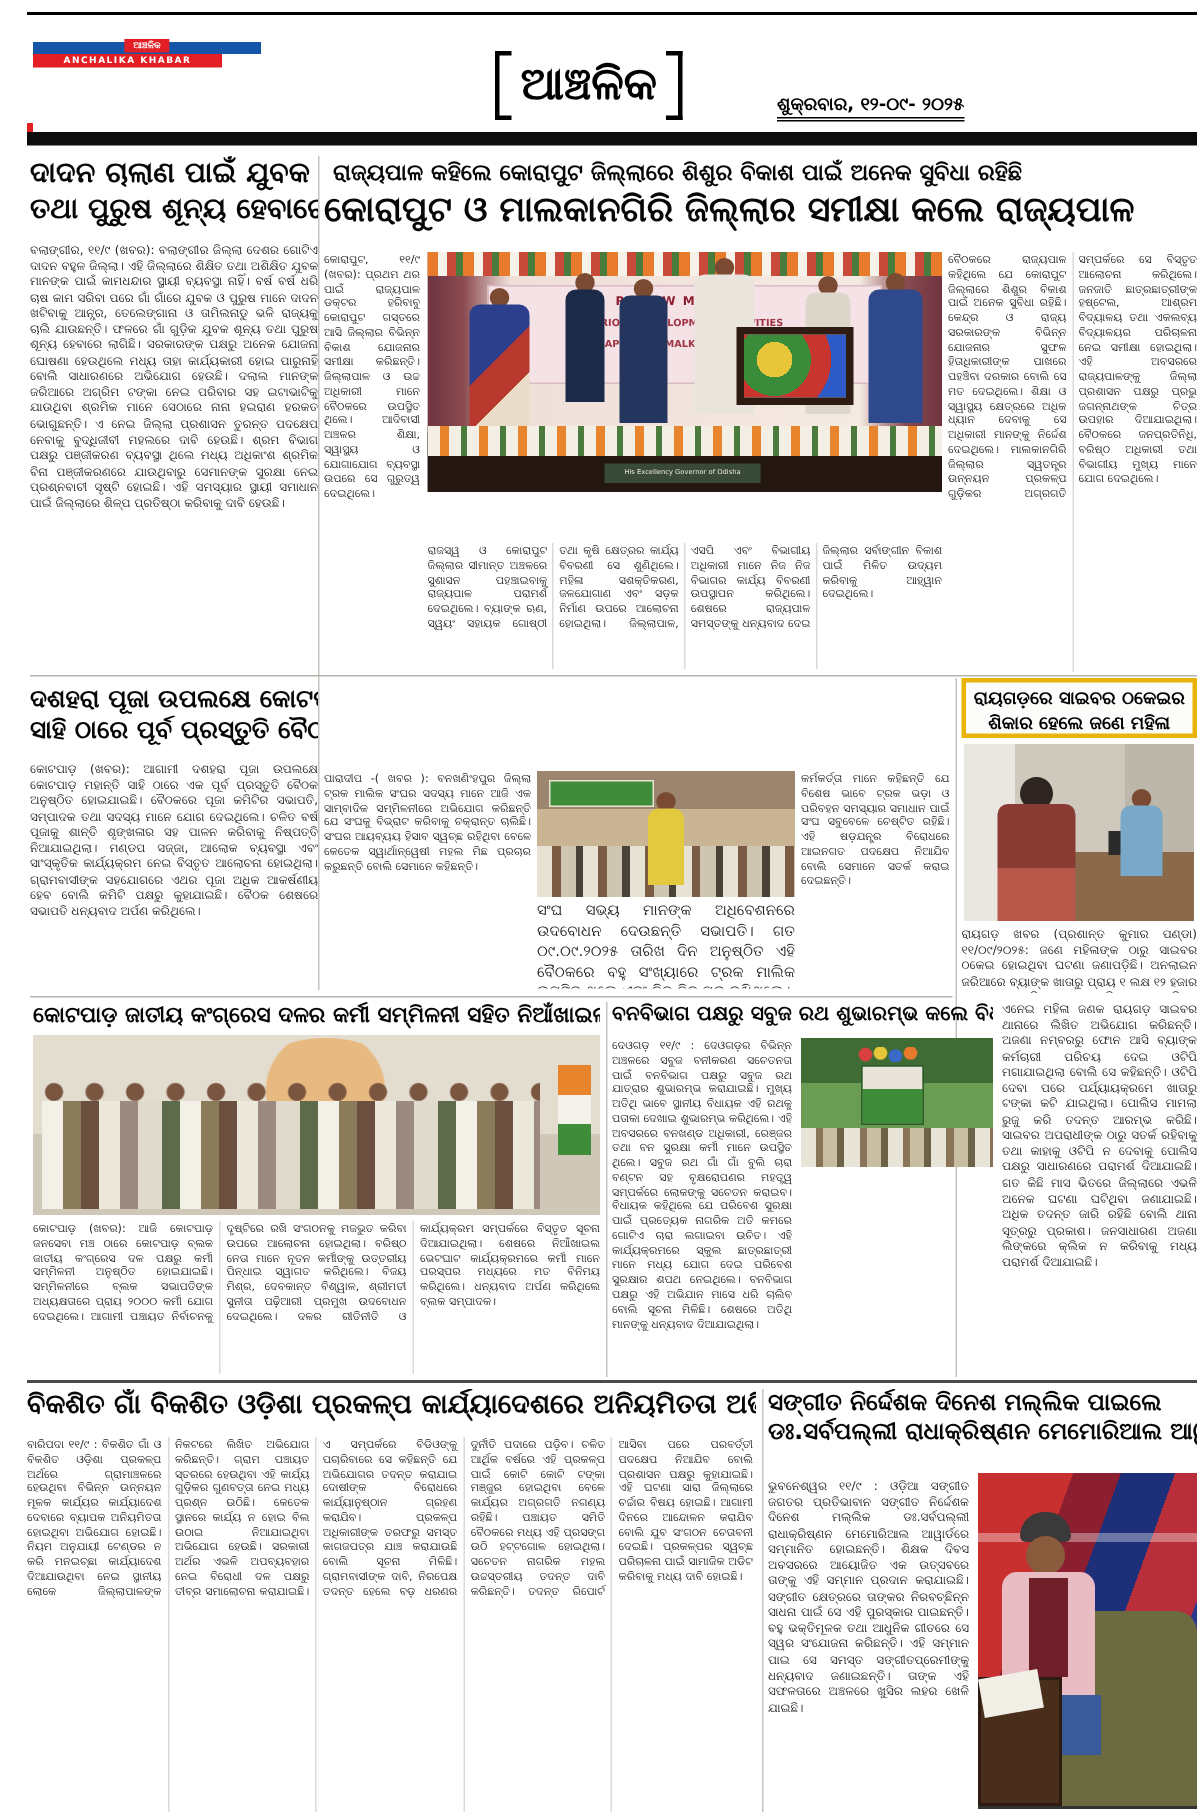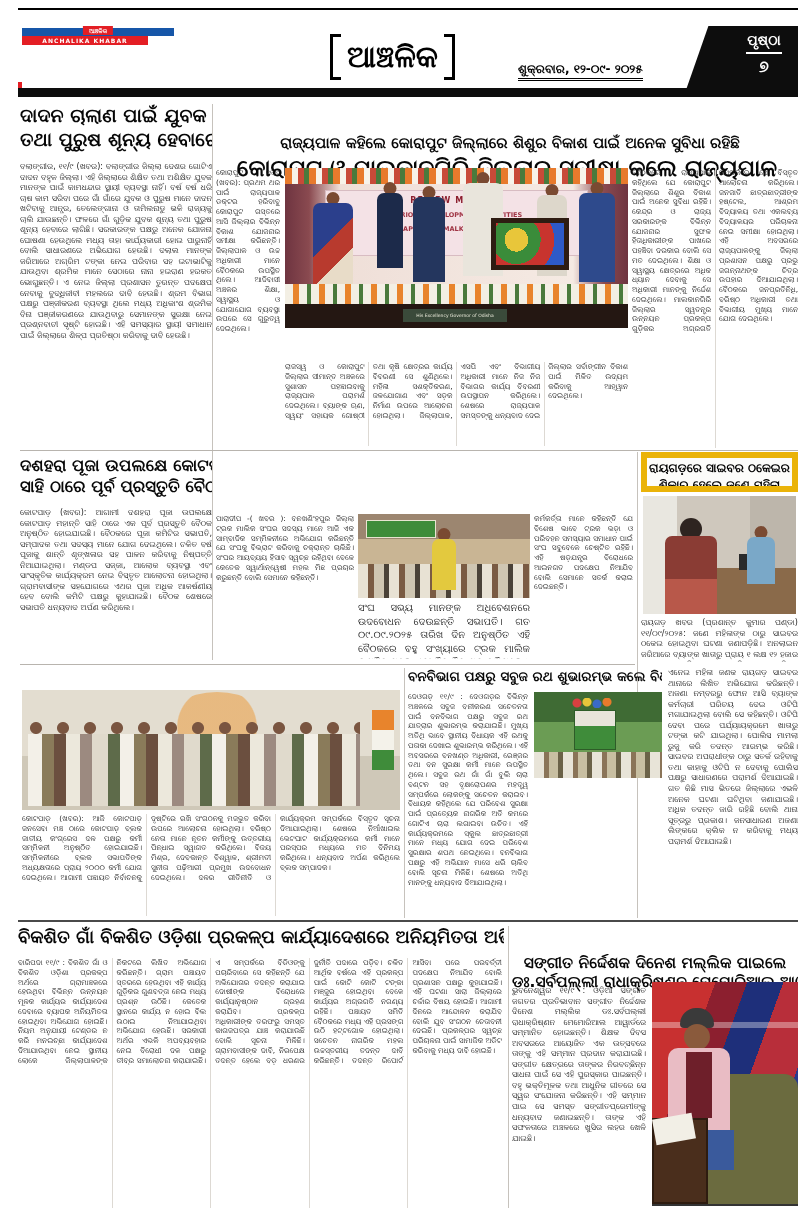--- a/index.html
+++ b/index.html
@@ -3,21 +3,21 @@
 <meta charset="utf-8">
 <style>
   * { margin:0; padding:0; box-sizing:border-box; }
   body { background:#f2f2f0; font-family:"DejaVu Sans","Liberation Sans",sans-serif; }
   #page { position:relative; width:800px; height:1212px; background:#ffffff; margin:0 auto; overflow:hidden; }
   .abs { position:absolute; }
   .rule-h { position:absolute; height:1px; background:#b8b4ae; }
   .rule-v { position:absolute; width:1px; background:#c6c2bc; }
   .headline { font-weight:bold; color:#070707; line-height:1.25; }
   .hl-nowrap { white-space:nowrap; overflow:hidden; }
-  .center { text-align:center;margin-top:28px; }
+  .center { text-align:left; }
   .body-text { font-size:8px; line-height:1.32; text-align:justify; color:#1c1c1c; overflow:hidden; word-break:break-word; }
   .body-sm { font-size:7.4px; }
   .cols-2 { column-count:2; column-gap:8px; column-rule:1px solid #ddd9d3; }
   .cols-3 { column-count:3; column-gap:9px; column-rule:1px solid #ddd9d3; }
   .cols-4 { column-count:4; column-gap:8px; column-rule:1px solid #ddd9d3; }
   .cols-5 { column-count:5; column-gap:9px; column-rule:1px solid #ddd9d3; }
   .photo { position:absolute; overflow:hidden; background:#d8d4cc; }
   .fig { position:absolute; }
   .fig .head { position:absolute; left:50%; transform:translateX(-50%); top:0; width:13px; height:13px; border-radius:50%; background:#7a4a32; }
   .fig .torso { position:absolute; left:0; right:0; top:11px; bottom:0; border-radius:7px 7px 0 0; }
@@ -31,21 +31,21 @@
   .bracket.left { border-right:none; }
   .bracket.right { border-left:none; }
   #section-title { font-size:30px; font-weight:bold; color:#000; padding:0 6px; line-height:46px; white-space:nowrap; }
   #edition-date { font-size:12px; font-weight:bold; color:#000; border-bottom:3px double #000; padding-bottom:2px; white-space:nowrap; }
   #page-box { position:absolute; left:686px; top:26px; width:112px; height:64px; background:#0d0d0d;
               clip-path:polygon(20% 0, 100% 0, 100% 100%, 0 100%); color:#fff; }
   #page-box .inner { position:absolute; right:16px; top:6px; text-align:center; }
   #page-box .lbl { font-size:14px; font-weight:bold; }
   #page-box .sep { width:36px; height:2px; background:#fff; margin:3px auto; }
   #page-box .num { font-size:16px; font-weight:bold; }
-  .box-headline { border:6px solid #eab308; background:#fcfcfa; font-size:12px; font-weight:bold; text-align:center; line-height:1.45; padding:2px 2px; overflow:hidden; }
+  .box-headline { border:3px solid #eab308; background:#fcfcfa; font-size:12px; font-weight:bold; text-align:center; line-height:1.45; padding:2px 2px; overflow:hidden; }
   .caption { font-size:10px; line-height:1.35; text-align:justify; color:#222; overflow:hidden; }
 </style>
 </head>
 <body>
 
 <div id="page">
 
   <div class="abs" style="left:18px;top:8px;width:780px;height:2px;background:#000;"></div>
 
   <div class="abs" style="left:22px;top:28px;width:155px;">
@@ -61,27 +61,20 @@
     <div id="section-title">ଆଞ୍ଚଳିକ</div>
     <div class="bracket right"></div>
   </div>
 
   <div class="abs" style="left:518px;top:58px;">
     <span id="edition-date">ଶୁକ୍ରବାର, ୧୨-୦୯- ୨୦୨୫</span>
   </div>
 
   <div class="abs" style="left:18px;top:88px;width:780px;height:9px;background:#0d0d0d;"></div>
 
-  <div id="page-box">
-    <div class="inner">
-      <div class="lbl">ପୃଷ୍ଠା</div>
-      <div class="sep"></div>
-      <div class="num">୭</div>
-    </div>
-  </div>
 
   <div class="abs headline" style="left:20px;top:104px;width:192px;font-size:19px;">
     <div class="hl-nowrap">ଦାଦନ ଚାଲାଣ ପାଇଁ ଯୁବକ ଶୂନ୍ୟ</div>
     <div class="hl-nowrap">ତଥା ପୁରୁଷ ଶୂନ୍ୟ ହେବାରେ ଲାଗିଛି</div>
   </div>
   <div class="abs body-text" style="left:20px;top:162px;width:192px;height:284px;">ବଲାଙ୍ଗୀର, ୧୧/୯ (ଖବର): ବଲାଙ୍ଗୀର ଜିଲ୍ଲା ଦେଶର ଗୋଟିଏ ଦାଦନ ବହୁଳ ଜିଲ୍ଲା। ଏହି ଜିଲ୍ଲାରେ ଶିକ୍ଷିତ ତଥା ଅଶିକ୍ଷିତ ଯୁବକ ମାନଙ୍କ ପାଇଁ କାମଧନ୍ଦାର ସ୍ଥାୟୀ ବ୍ୟବସ୍ଥା ନାହିଁ। ବର୍ଷ ବର୍ଷ ଧରି ଚାଷ କାମ ସରିବା ପରେ ଗାଁ ଗାଁରେ ଯୁବକ ଓ ପୁରୁଷ ମାନେ ଦାଦନ ଖଟିବାକୁ ଆନ୍ଧ୍ର, ତେଲେଙ୍ଗାନା ଓ ତାମିଲନାଡୁ ଭଳି ରାଜ୍ୟକୁ ଚାଲି ଯାଉଛନ୍ତି। ଫଳରେ ଗାଁ ଗୁଡ଼ିକ ଯୁବକ ଶୂନ୍ୟ ତଥା ପୁରୁଷ ଶୂନ୍ୟ ହେବାରେ ଲାଗିଛି। ସରକାରଙ୍କ ପକ୍ଷରୁ ଅନେକ ଯୋଜନା ଘୋଷଣା ହେଉଥିଲେ ମଧ୍ୟ ତାହା କାର୍ଯ୍ୟକାରୀ ହୋଇ ପାରୁନାହିଁ ବୋଲି ସାଧାରଣରେ ଅଭିଯୋଗ ହେଉଛି। ଦଲାଲ ମାନଙ୍କ ଜରିଆରେ ଅଗ୍ରିମ ଟଙ୍କା ନେଇ ପରିବାର ସହ ଇଟାଭାଟିକୁ ଯାଉଥିବା ଶ୍ରମିକ ମାନେ ସେଠାରେ ନାନା ହଇରାଣ ହରକତ ଭୋଗୁଛନ୍ତି। ଏ ନେଇ ଜିଲ୍ଲା ପ୍ରଶାସନ ତୁରନ୍ତ ପଦକ୍ଷେପ ନେବାକୁ ବୁଦ୍ଧିଜୀବୀ ମହଲରେ ଦାବି ହେଉଛି। ଶ୍ରମ ବିଭାଗ ପକ୍ଷରୁ ପଞ୍ଜୀକରଣ ବ୍ୟବସ୍ଥା ଥିଲେ ମଧ୍ୟ ଅଧିକାଂଶ ଶ୍ରମିକ ବିନା ପଞ୍ଜୀକରଣରେ ଯାଉଥିବାରୁ ସେମାନଙ୍କ ସୁରକ୍ଷା ନେଇ ପ୍ରଶ୍ନବାଚୀ ସୃଷ୍ଟି ହୋଇଛି। ଏହି ସମସ୍ୟାର ସ୍ଥାୟୀ ସମାଧାନ ପାଇଁ ଜିଲ୍ଲାରେ ଶିଳ୍ପ ପ୍ରତିଷ୍ଠା କରିବାକୁ ଦାବି ହେଉଛି।</div>
 
   <div class="rule-v" style="left:212px;top:104px;height:556px;"></div>
 
   <div class="abs headline hl-nowrap center" style="left:222px;top:106px;width:576px;font-size:15px;">ରାଜ୍ୟପାଳ କହିଲେ କୋରାପୁଟ ଜିଲ୍ଲାରେ ଶିଶୁର ବିକାଶ ପାଇଁ ଅନେକ ସୁବିଧା ରହିଛି</div>

